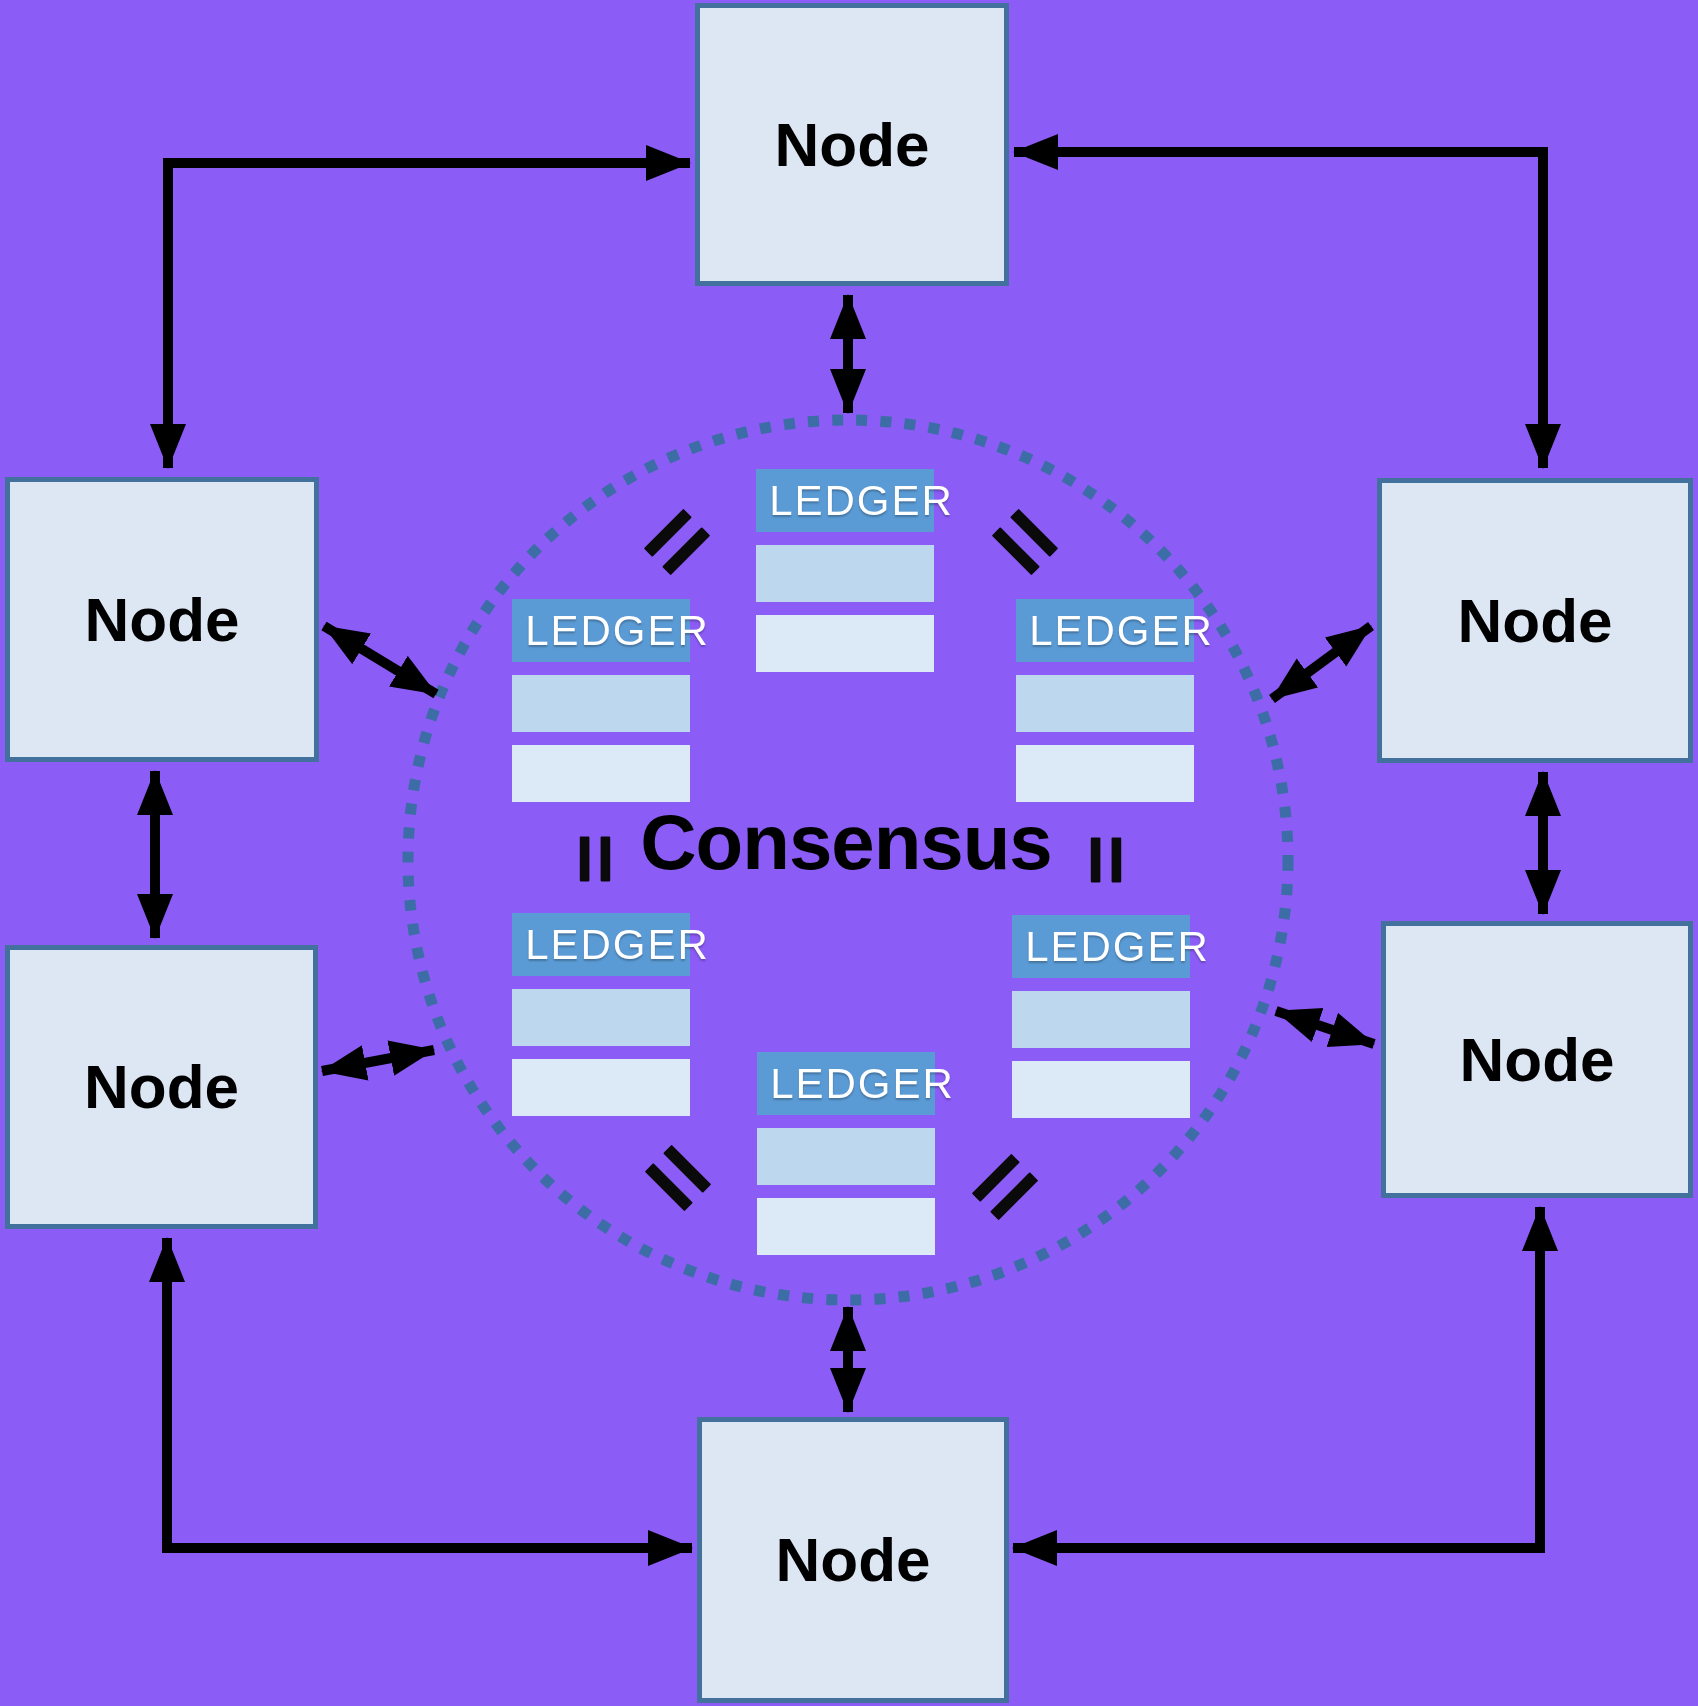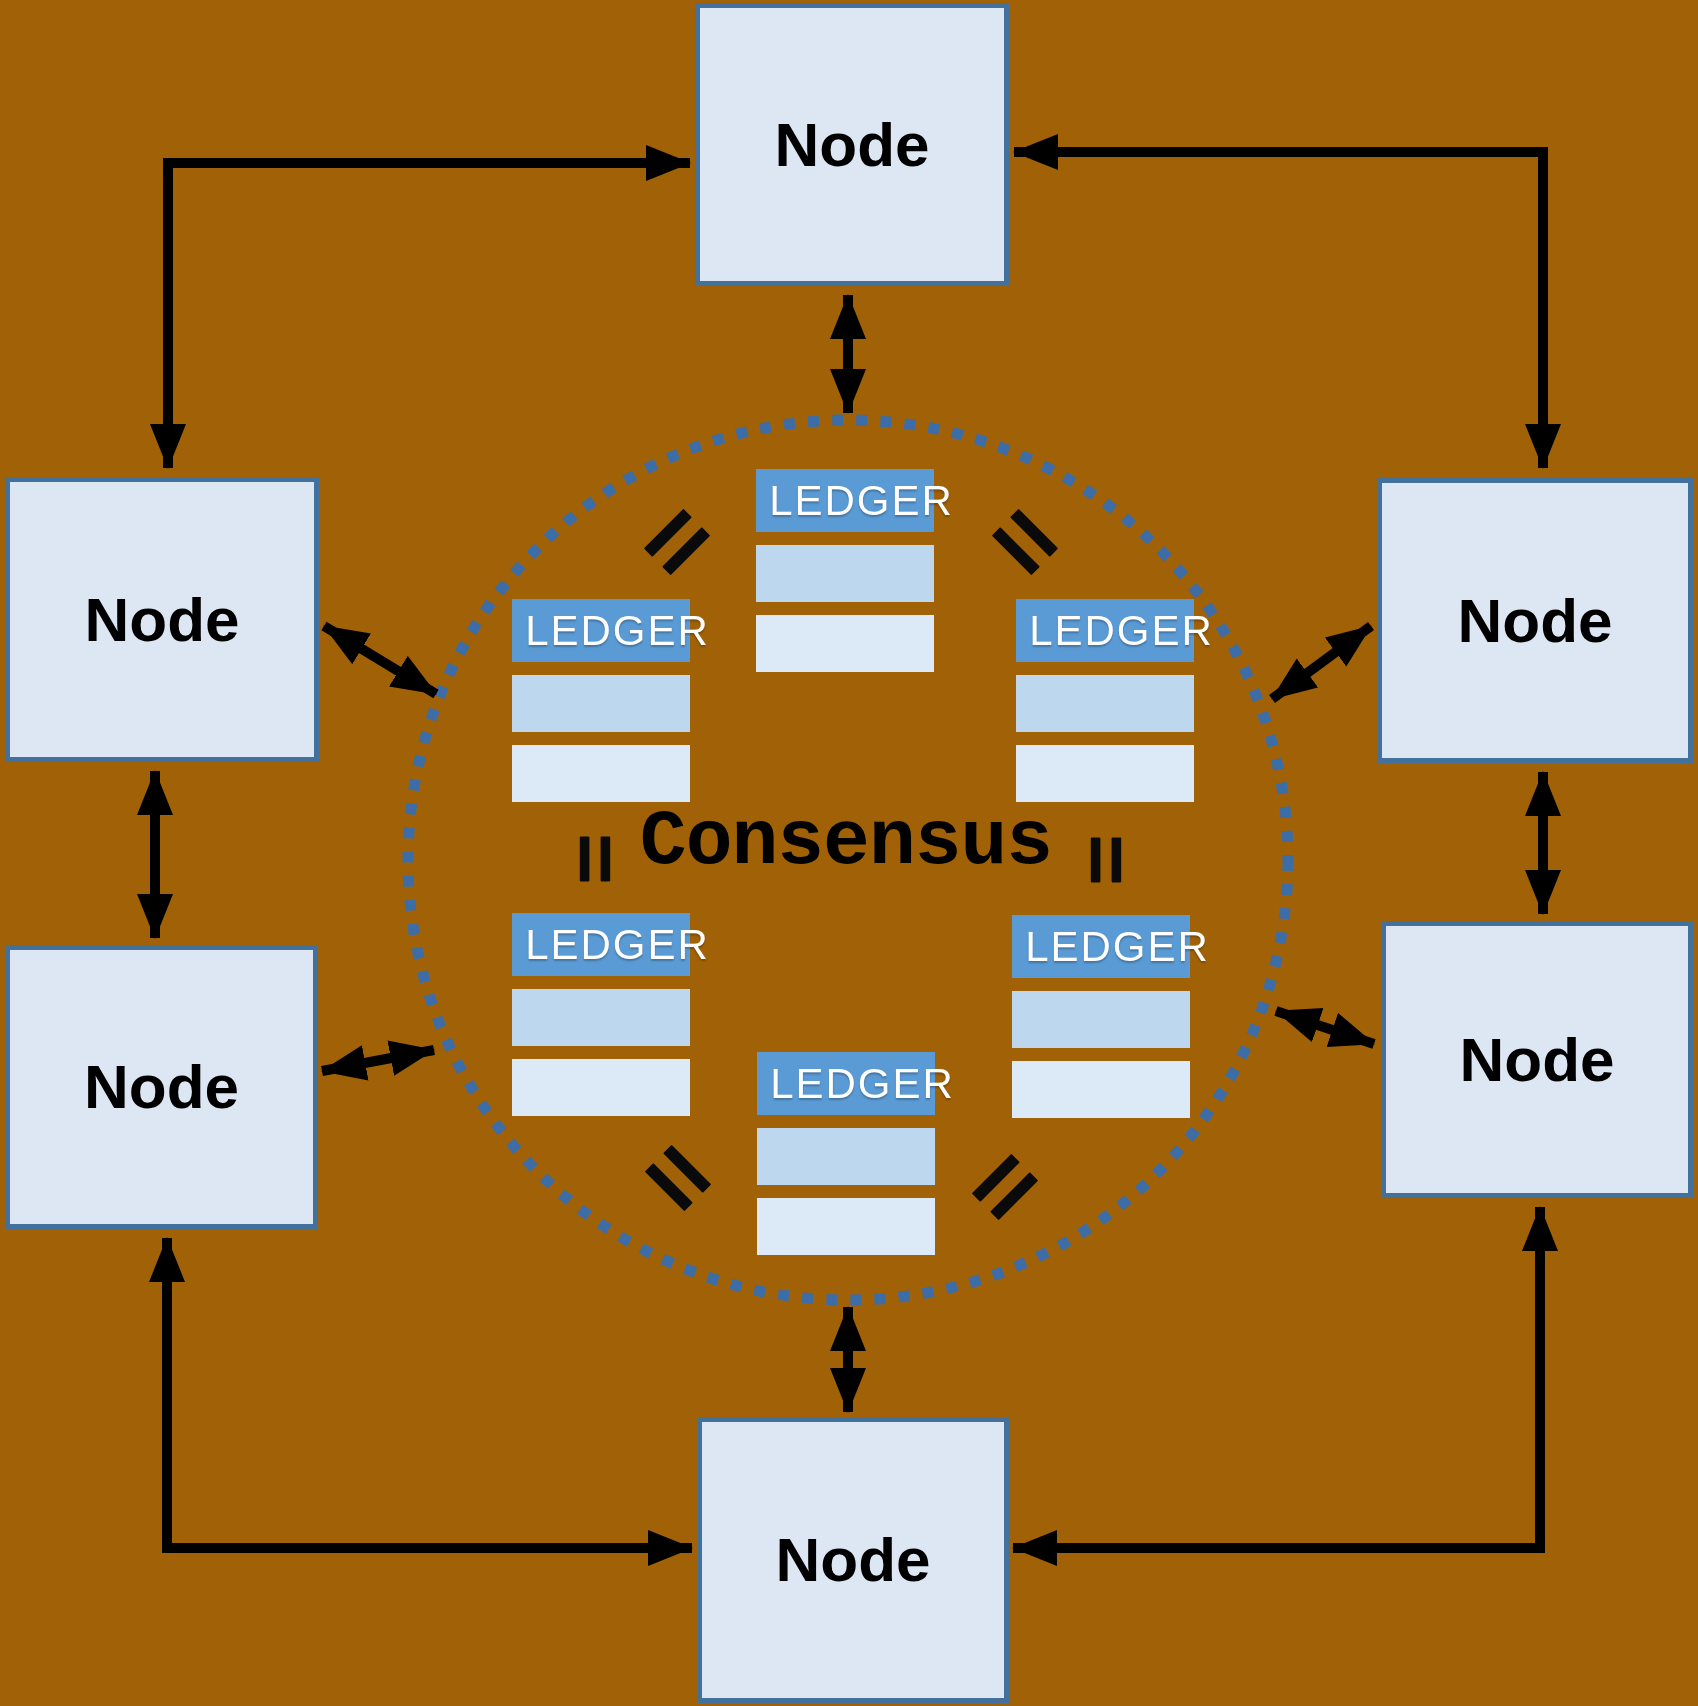--- a/index.html
+++ b/index.html
@@ -1,17 +1,17 @@
 <!DOCTYPE html>
 <html style="--node-fill: #dde7f3; --node-border: #41719c; --ledger-header: #5b9bd5; --ledger-row1: #bdd7ee; --ledger-row2: #dceaf7; --circle-dot: #3d6da6; --arrow: #000000;"><head>
 <meta charset="utf-8">
 <style>
   html,body{margin:0;padding:0;background:#ffffff;}
   .canvas{
-    position:relative;width:1698px;height:1706px;background:#a16207;
+    position:relative;width:1698px;height:1706px;background:#8b5cf6;
     font-family:"Liberation Sans",sans-serif;overflow:hidden;
   }
   svg.layer{position:absolute;left:0;top:0;width:1698px;height:1706px;}
   svg .wire{stroke:var(--arrow,#000);stroke-width:10;fill:none;}
   svg .dotring{stroke:var(--circle-dot,#3d6da6);stroke-width:11;fill:none;}
   #ah path{fill:var(--arrow,#000);}
 
   .node{
     position:absolute;box-sizing:border-box;
     background:var(--node-fill,#dde7f3);
@@ -30,21 +30,21 @@
     text-shadow:0 2px 2px rgba(0,0,0,0.25);
     padding-left:33px;
   }
   .ledger-row{height:57px;margin-top:13px;}
   .ledger-row.r1{background:var(--ledger-row1,#bdd7ee);}
   .ledger-row.r2{background:var(--ledger-row2,#dceaf7);}
 
   .consensus{
     position:absolute;left:596px;top:796px;width:500px;height:92px;
     text-align:center;line-height:92px;
-    font-weight:bold;font-size:78px;letter-spacing:-1px;color:#000;font-family:Liberation Mono, monospace;
+    font-weight:bold;font-size:78px;letter-spacing:-1px;color:#000;
   }
 
   .eq{
     position:absolute;width:56px;height:38px;
     display:flex;flex-direction:column;justify-content:space-between;
   }
   .eq .bar{height:12px;background:#0a0a0a;border-radius:1px;}
   .eq.small{transform-origin:center;}
 </style>
 </head>

